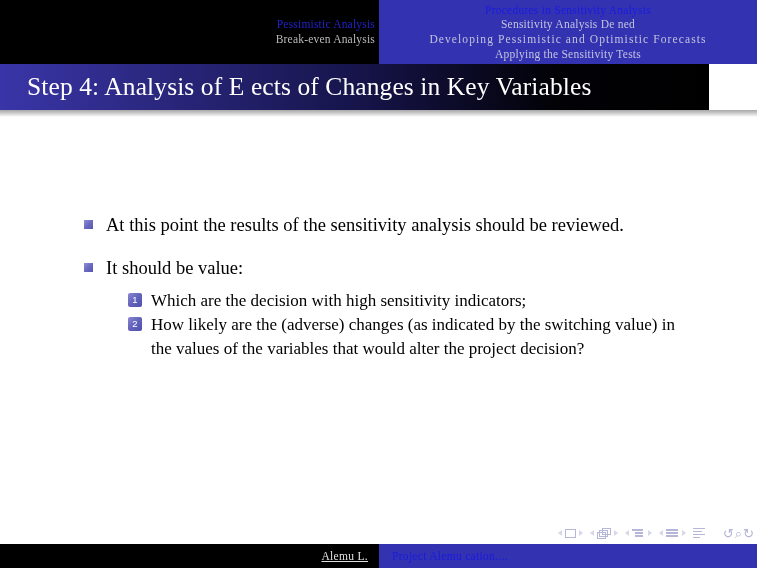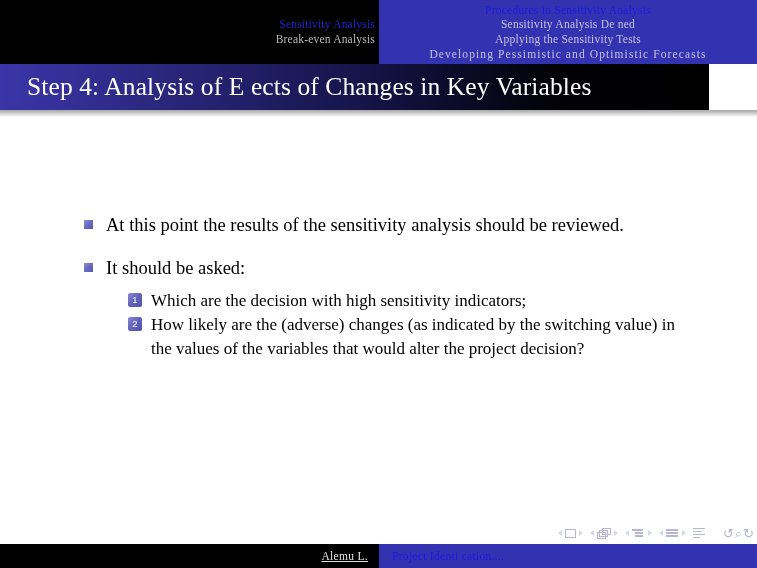--- a/index.html
+++ b/index.html
@@ -289,50 +289,50 @@
     letter-spacing: 0.3px;
     white-space: nowrap;
   }
 </style>
 </head>
 <body>
 
 <div class="headbar">
 
   <div class="nav-sections">
-    <div class="nav-item active">Sensitivity Analysis</div>
+    <div class="nav-item active">Pessimistic Analysis</div>
     <div class="nav-item inactive">Break-even Analysis</div>
   </div>
 
   <div class="nav-subsections">
     <div class="nav-item active">Procedures in Sensitivity Analysis</div>
     <div class="nav-item inactive">Sensitivity Analysis De ned</div>
+    <div class="nav-item inactive wide">Developing  Pessimistic  and  Optimistic  Forecasts</div>
     <div class="nav-item inactive">Applying the Sensitivity Tests</div>
-    <div class="nav-item inactive wide">Developing  Pessimistic  and  Optimistic  Forecasts</div>
   </div>
 
 </div>
 
 <div class="titlebar">
   <div class="title-text">Step 4: Analysis of E ects of Changes in Key Variables</div>
 </div>
 <div class="title-shadow"></div>
 
 <div class="slide-body">
   <div class="content">
     <ul class="level1">
 
       <li>
         <span class="bullet-sq"></span>
         <span class="li-text">At this point the results of the sensitivity analysis should be reviewed.</span>
       </li>
 
       <li>
         <span class="bullet-sq"></span>
-        <span class="li-text">It should be asked:</span>
+        <span class="li-text">It should be value:</span>
 
         <ol class="level2">
           <li>
             <span class="num-badge">1</span>
             <span class="li-text">Which are the decision with high sensitivity indicators;</span>
           </li>
           <li>
             <span class="num-badge">2</span>
             <span class="li-text">How likely are the (adverse) changes (as indicated by the switching value) in the values of the variables that would alter the project decision?</span>
           </li>
@@ -396,15 +396,15 @@
     <span>↻</span>
   </div>
 
 </div>
 
 <div class="footbar">
   <div class="foot-left">
     <span>Alemu L.</span>
   </div>
   <div class="foot-right">
-    <span>Project Identi cation....</span>
+    <span>Project Alemu cation....</span>
   </div>
 </div>
 
 </body></html>

